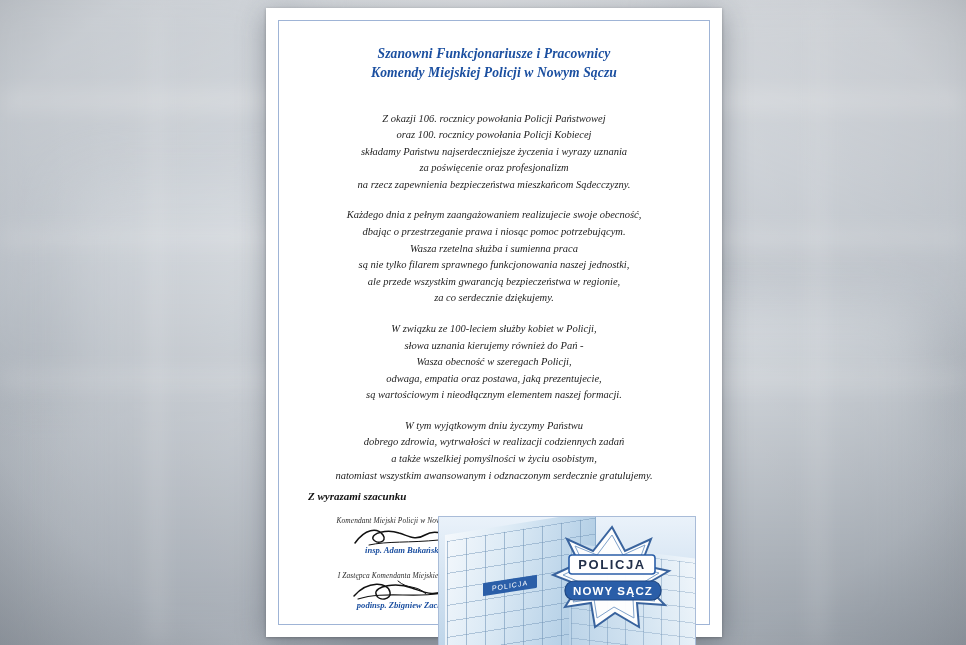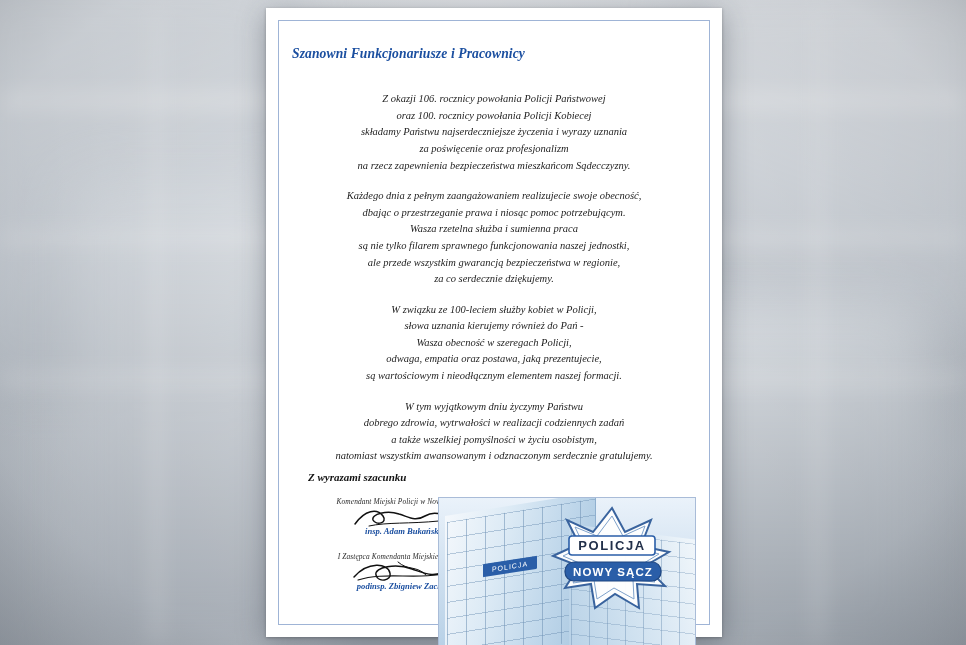--- a/index.html
+++ b/index.html
@@ -74,20 +74,21 @@
     border: 1px solid #9fb4d6;
     pointer-events: none;
   }
   .sheet-inner {
     position: absolute;
     left: 26px; top: 22px; right: 26px; bottom: 18px;
   }
 
   
   .headline {
+    text-align: center;
     color: #1b4fa0;
     font-weight: bold;
     font-style: italic;
     font-size: 13.6px;
     line-height: 1.42;
     letter-spacing: 0.1px;
     margin-top: 14px;
   }
 
   
@@ -242,20 +243,21 @@
     <div class="bg-vignette"></div>
   </div>
 
   <div class="sheet">
     <div class="sheet-border"></div>
 
     <div class="sheet-inner">
 
       <div class="headline">
         <div>Szanowni Funkcjonariusze i Pracownicy</div>
+        <div>Komendy Miejskiej Policji w Nowym Sączu</div>
       </div>
 
       <div class="body">
 
         <div class="para">
           <span class="ln">Z okazji 106. rocznicy powołania Policji Państwowej</span>
           <span class="ln">oraz 100. rocznicy powołania Policji Kobiecej</span>
           <span class="ln">składamy Państwu najserdeczniejsze życzenia i wyrazy uznania</span>
           <span class="ln">za poświęcenie oraz profesjonalizm</span>
           <span class="ln">na rzecz zapewnienia bezpieczeństwa mieszkańcom Sądecczyzny.</span>

